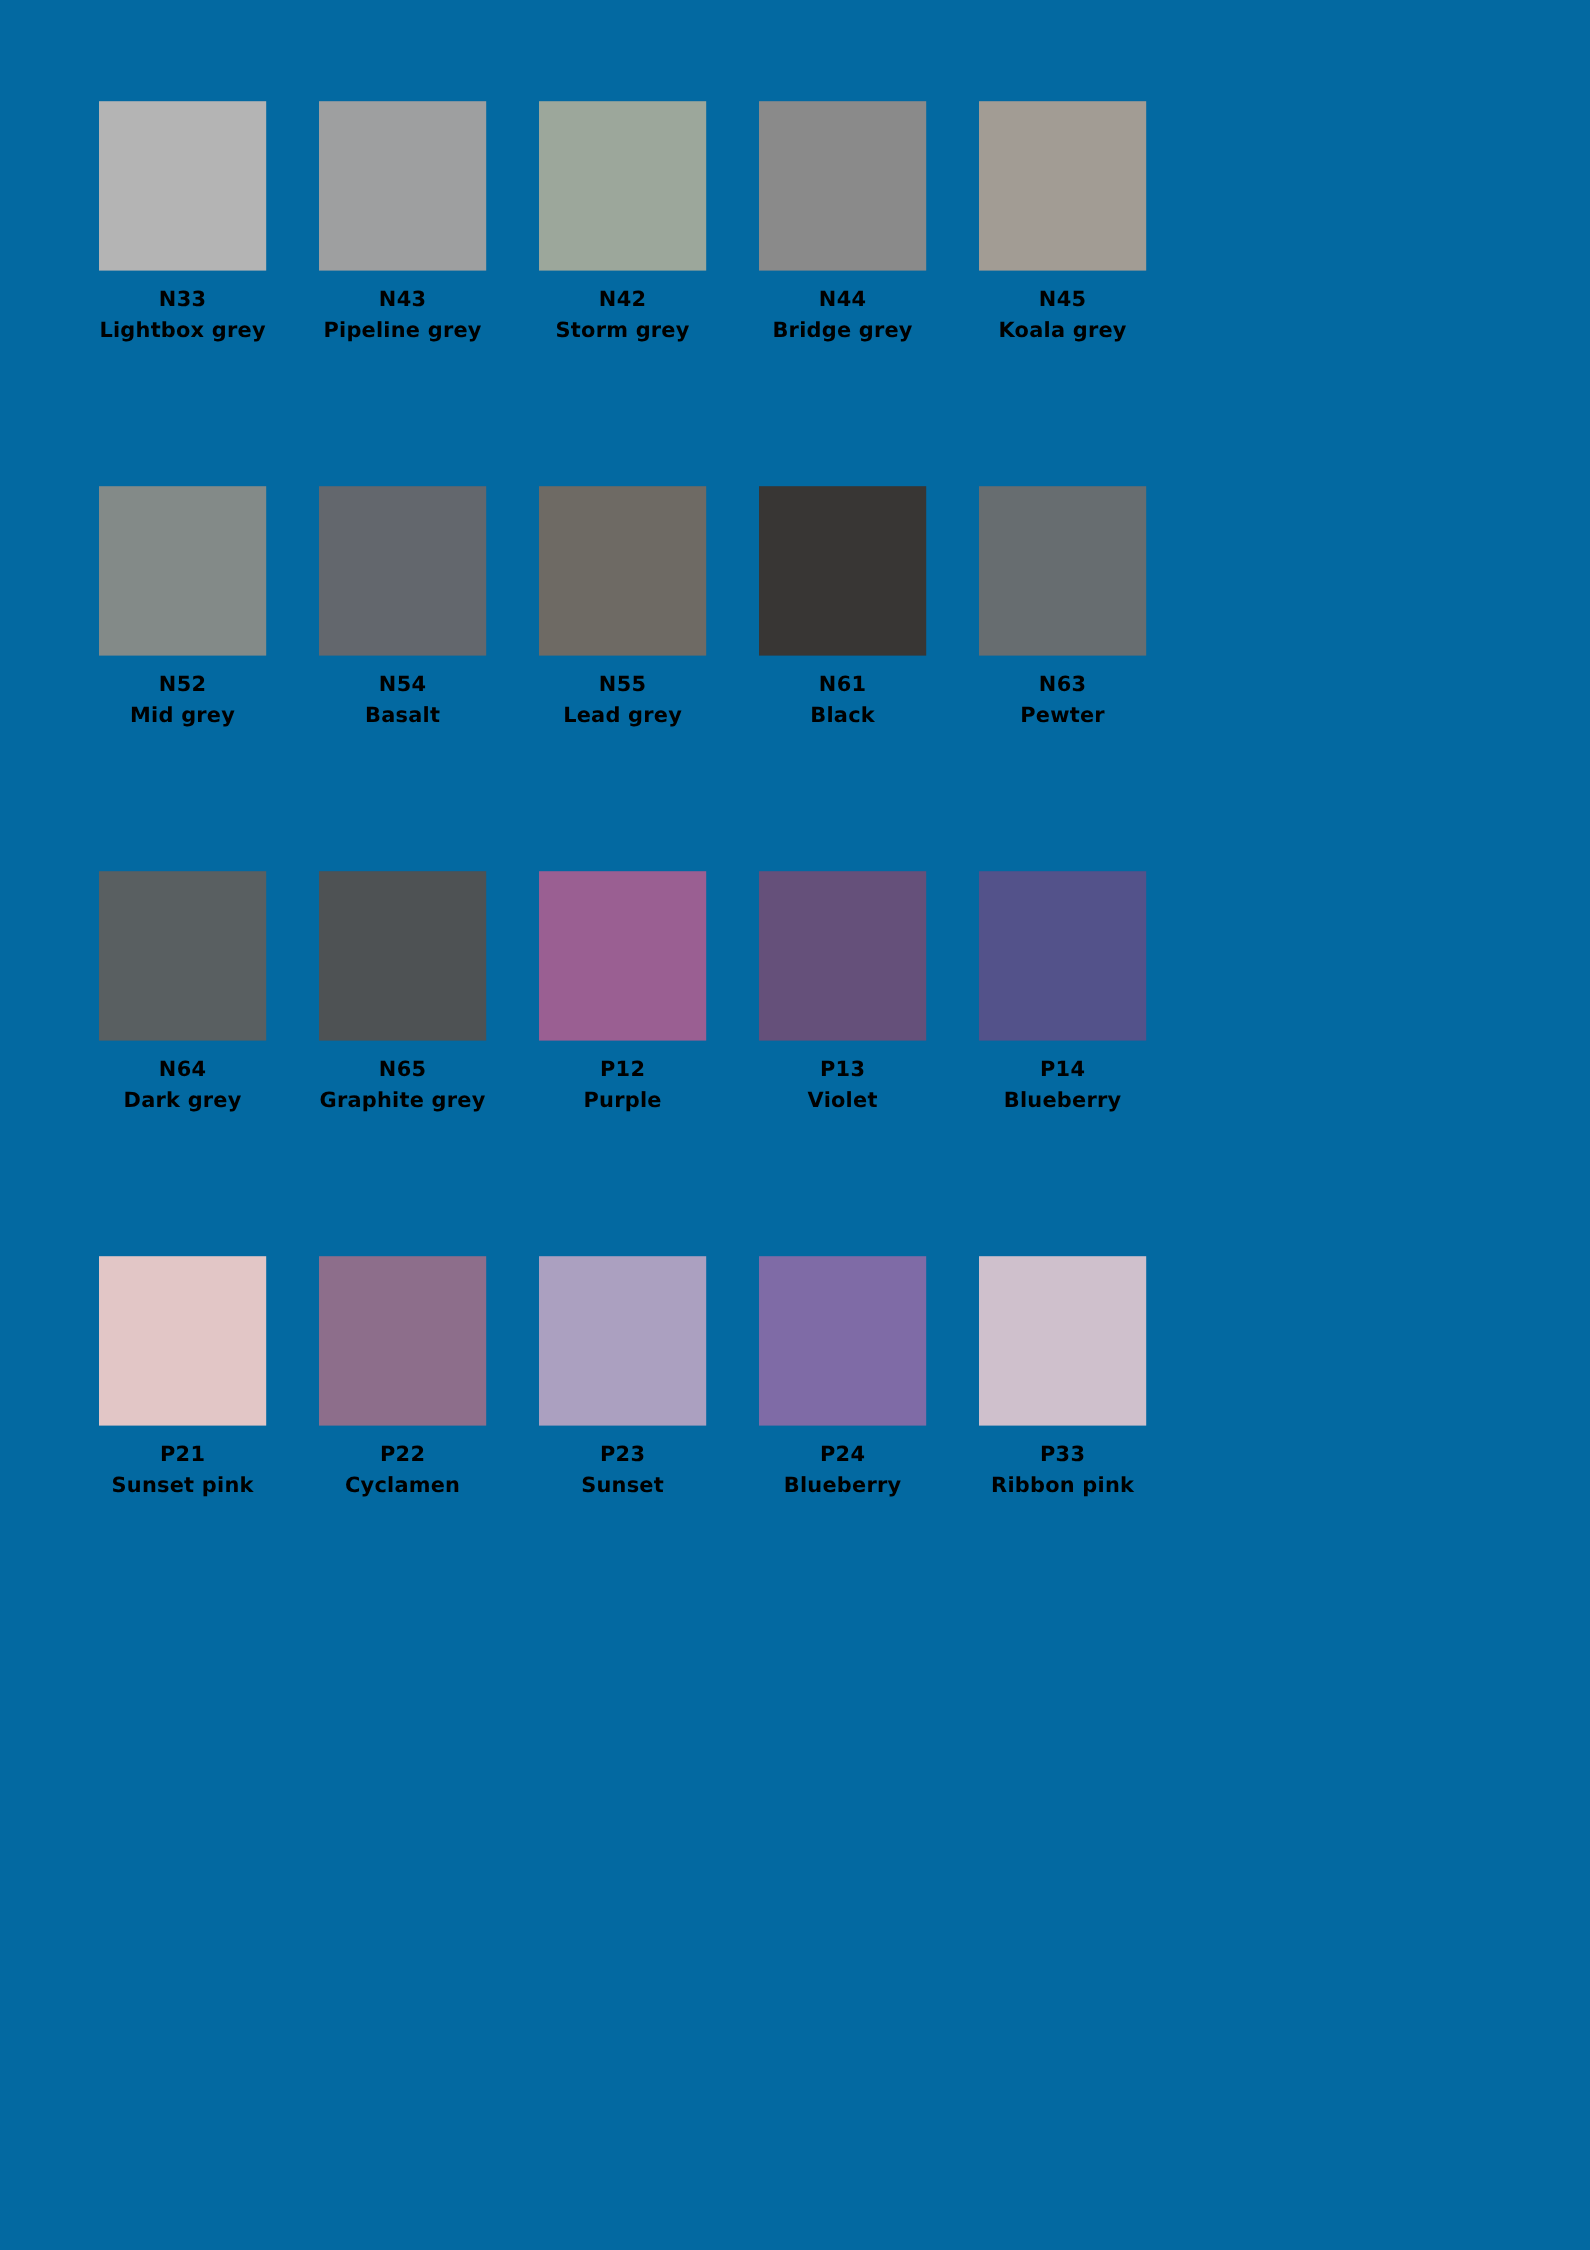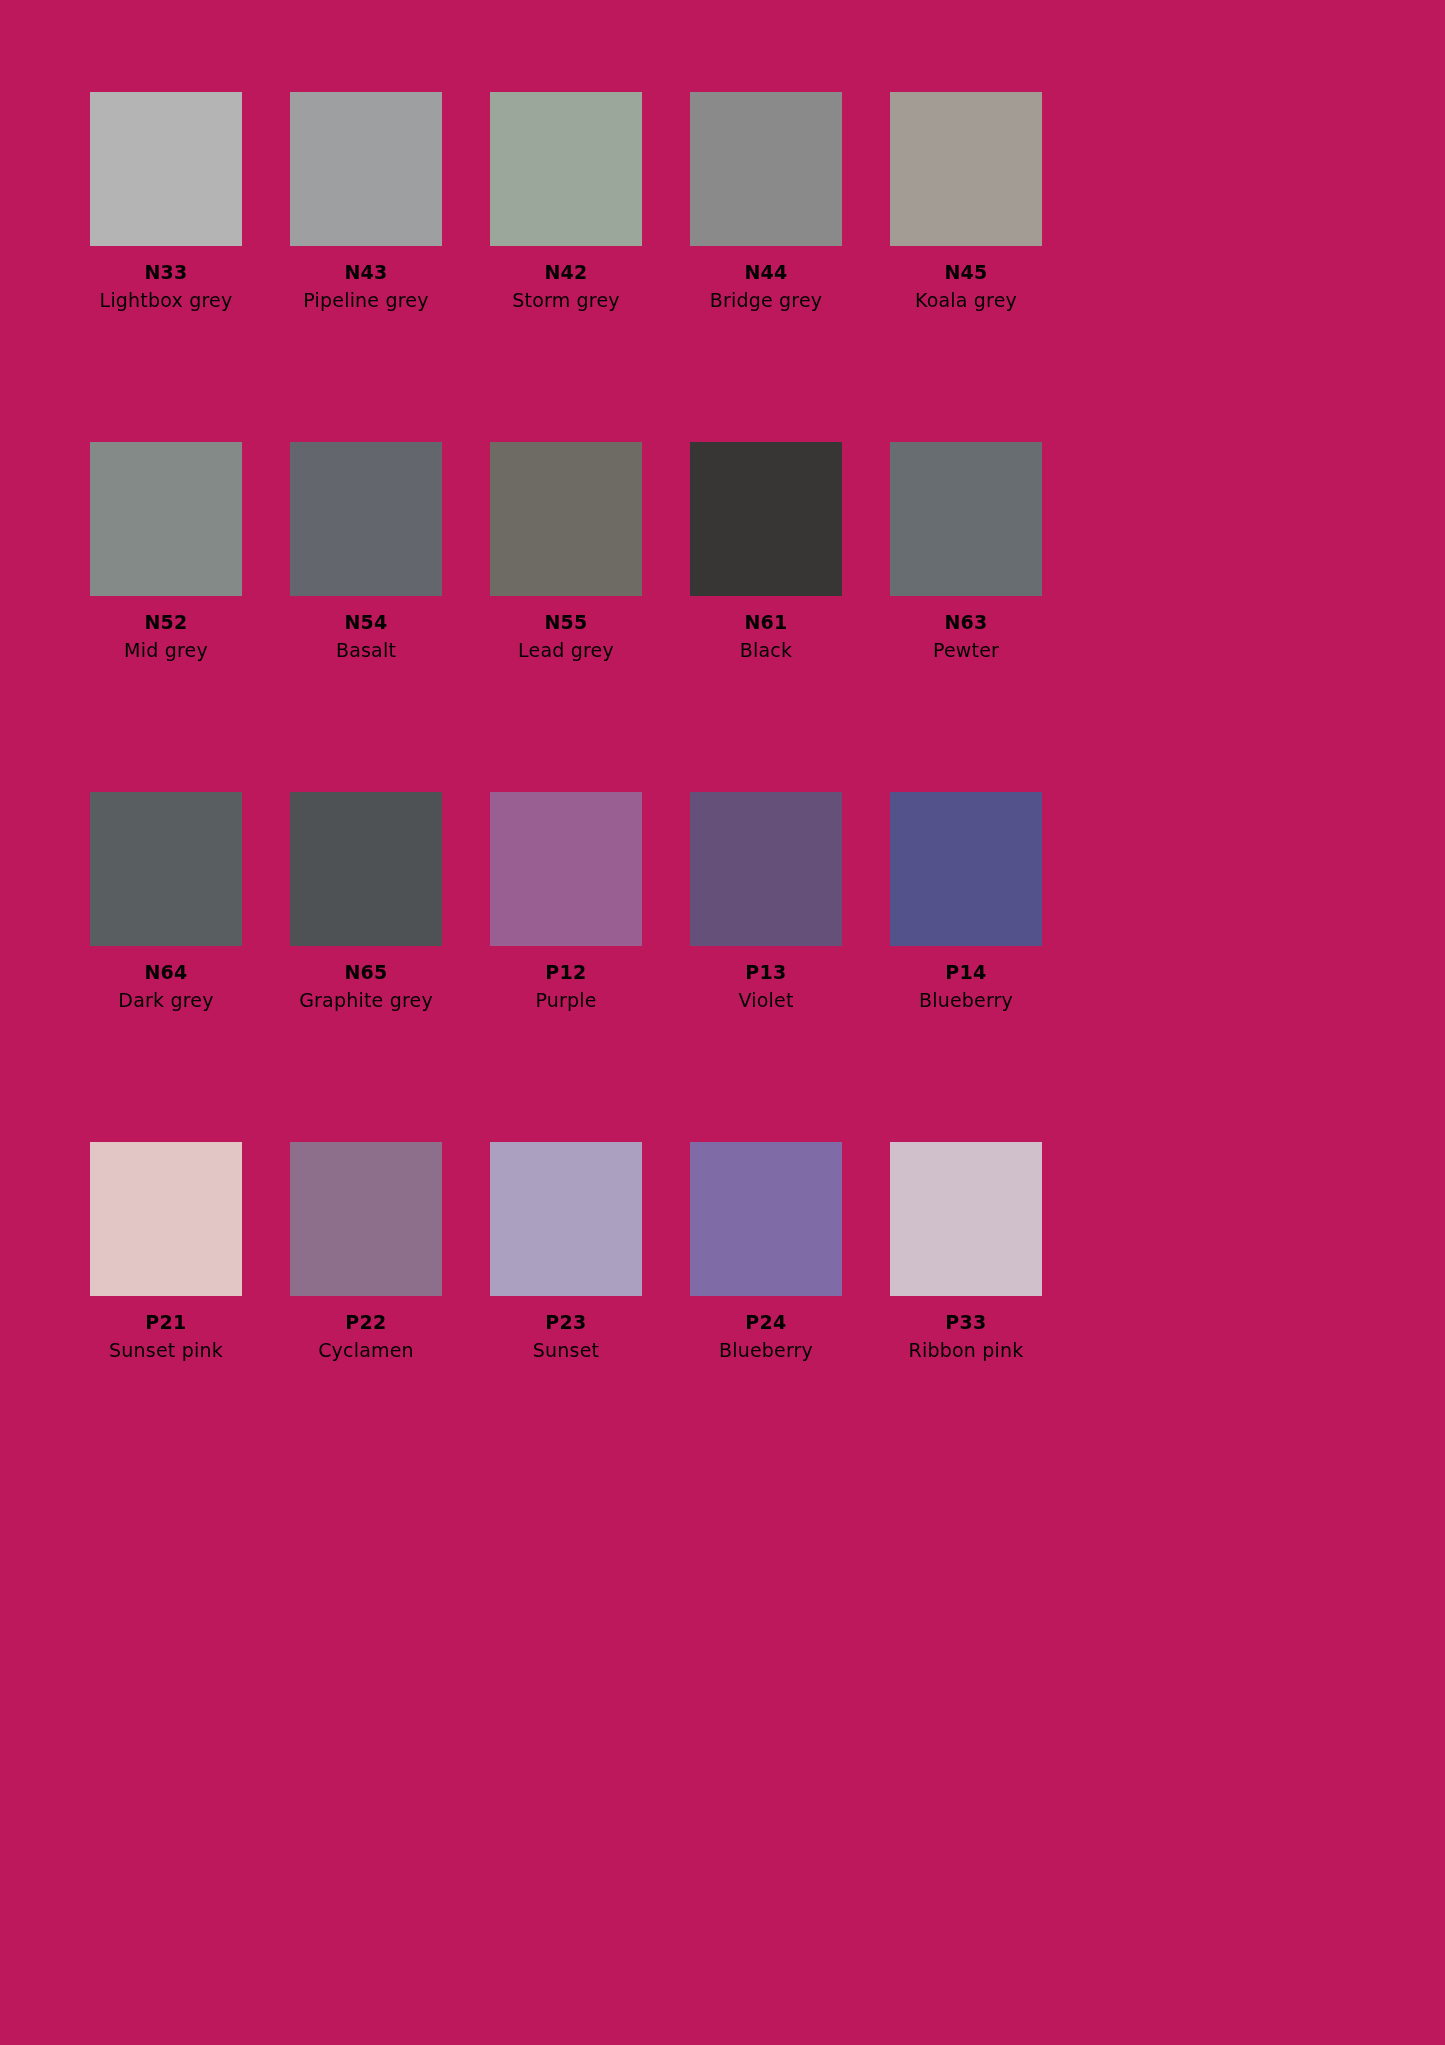--- a/index.html
+++ b/index.html
@@ -10,21 +10,21 @@
   body {
     width: 1445px;
     height: 2045px;
     font-family: "DejaVu Sans", "Liberation Sans", sans-serif;
     overflow: hidden;
   }
   #palette-sheet {
     position: relative;
     width: 1445px;
     height: 2045px;
-    background: #be185d;
+    background: #0369a1;
     box-sizing: border-box;
     padding: 92px 0 0 0;
   }
   .swatch-grid {
     display: grid;
     grid-template-columns: repeat(5, 200px);
     grid-auto-rows: 350px;
     column-gap: 0px;
     row-gap: 0px;
     margin-left: 90px;
@@ -53,21 +53,21 @@
     font-size: 19px;
     font-weight: bold;
     color: #000000;
     letter-spacing: 0.3px;
     margin-top: 15px;
     line-height: 22px;
     white-space: nowrap;
   }
   .swatch-name {
     font-size: 19px;
-    font-weight: normal;
+    font-weight: bold;
     color: #000000;
     letter-spacing: 0.2px;
     margin-top: 6px;
     line-height: 22px;
     white-space: nowrap;
   }
 </style>
 </head>
 <body>
 

